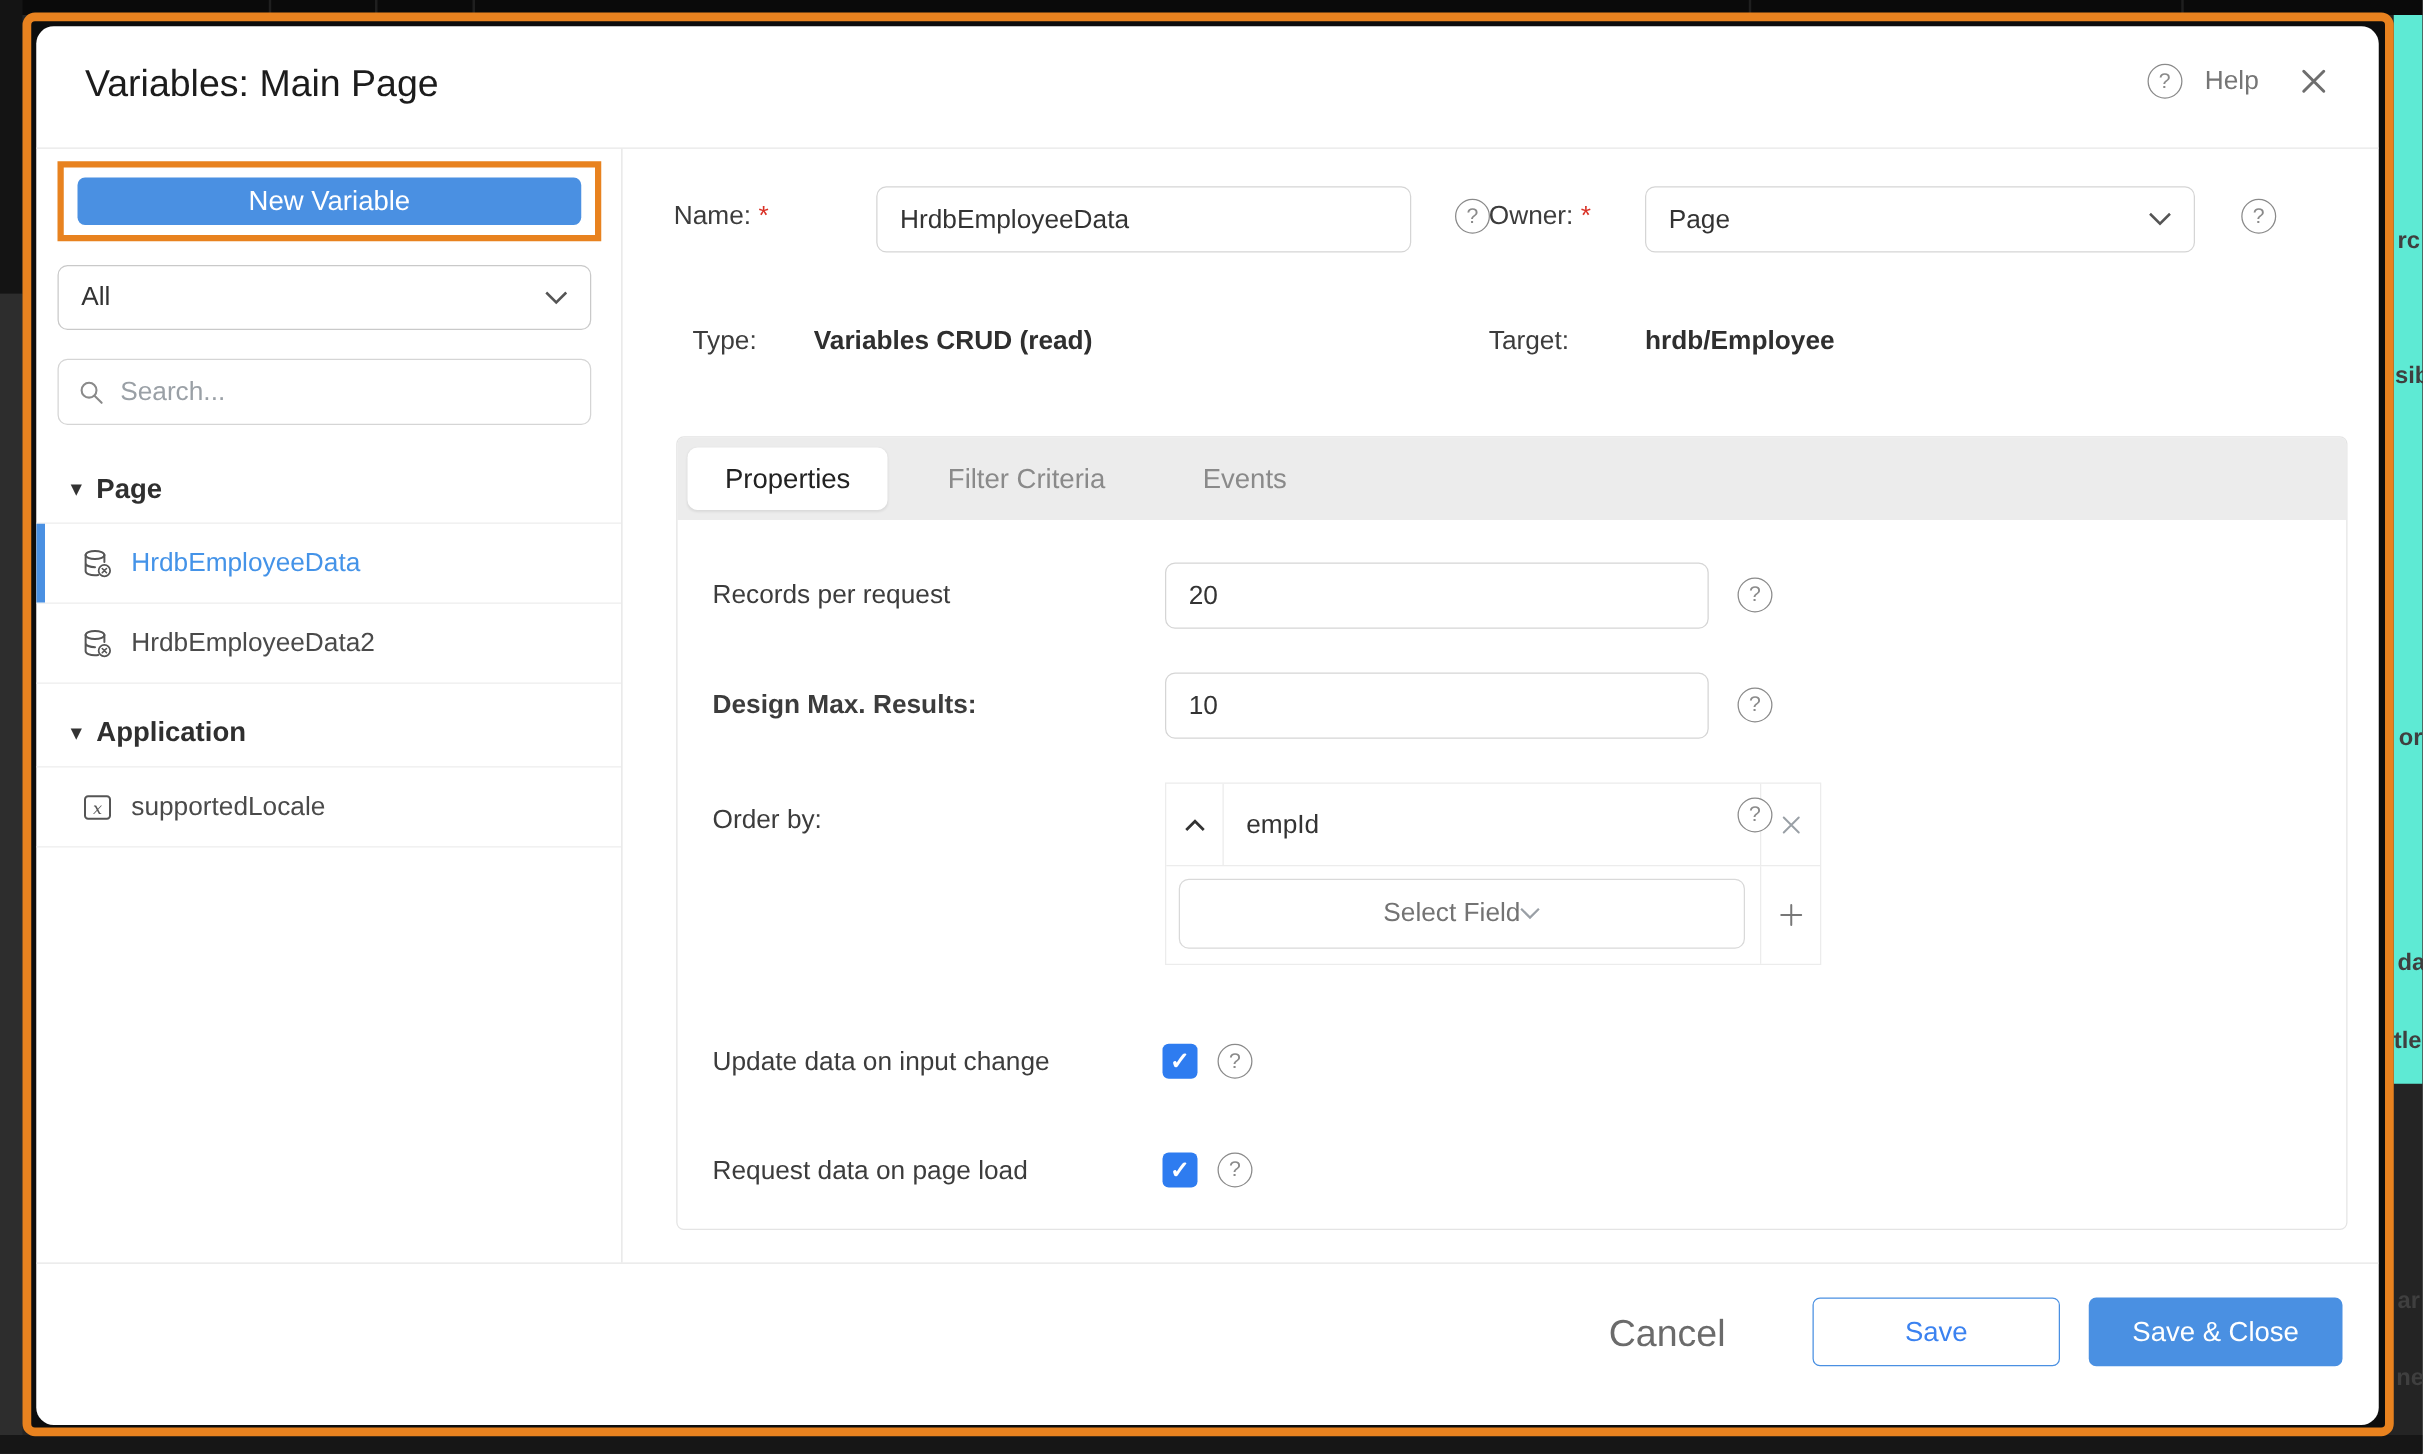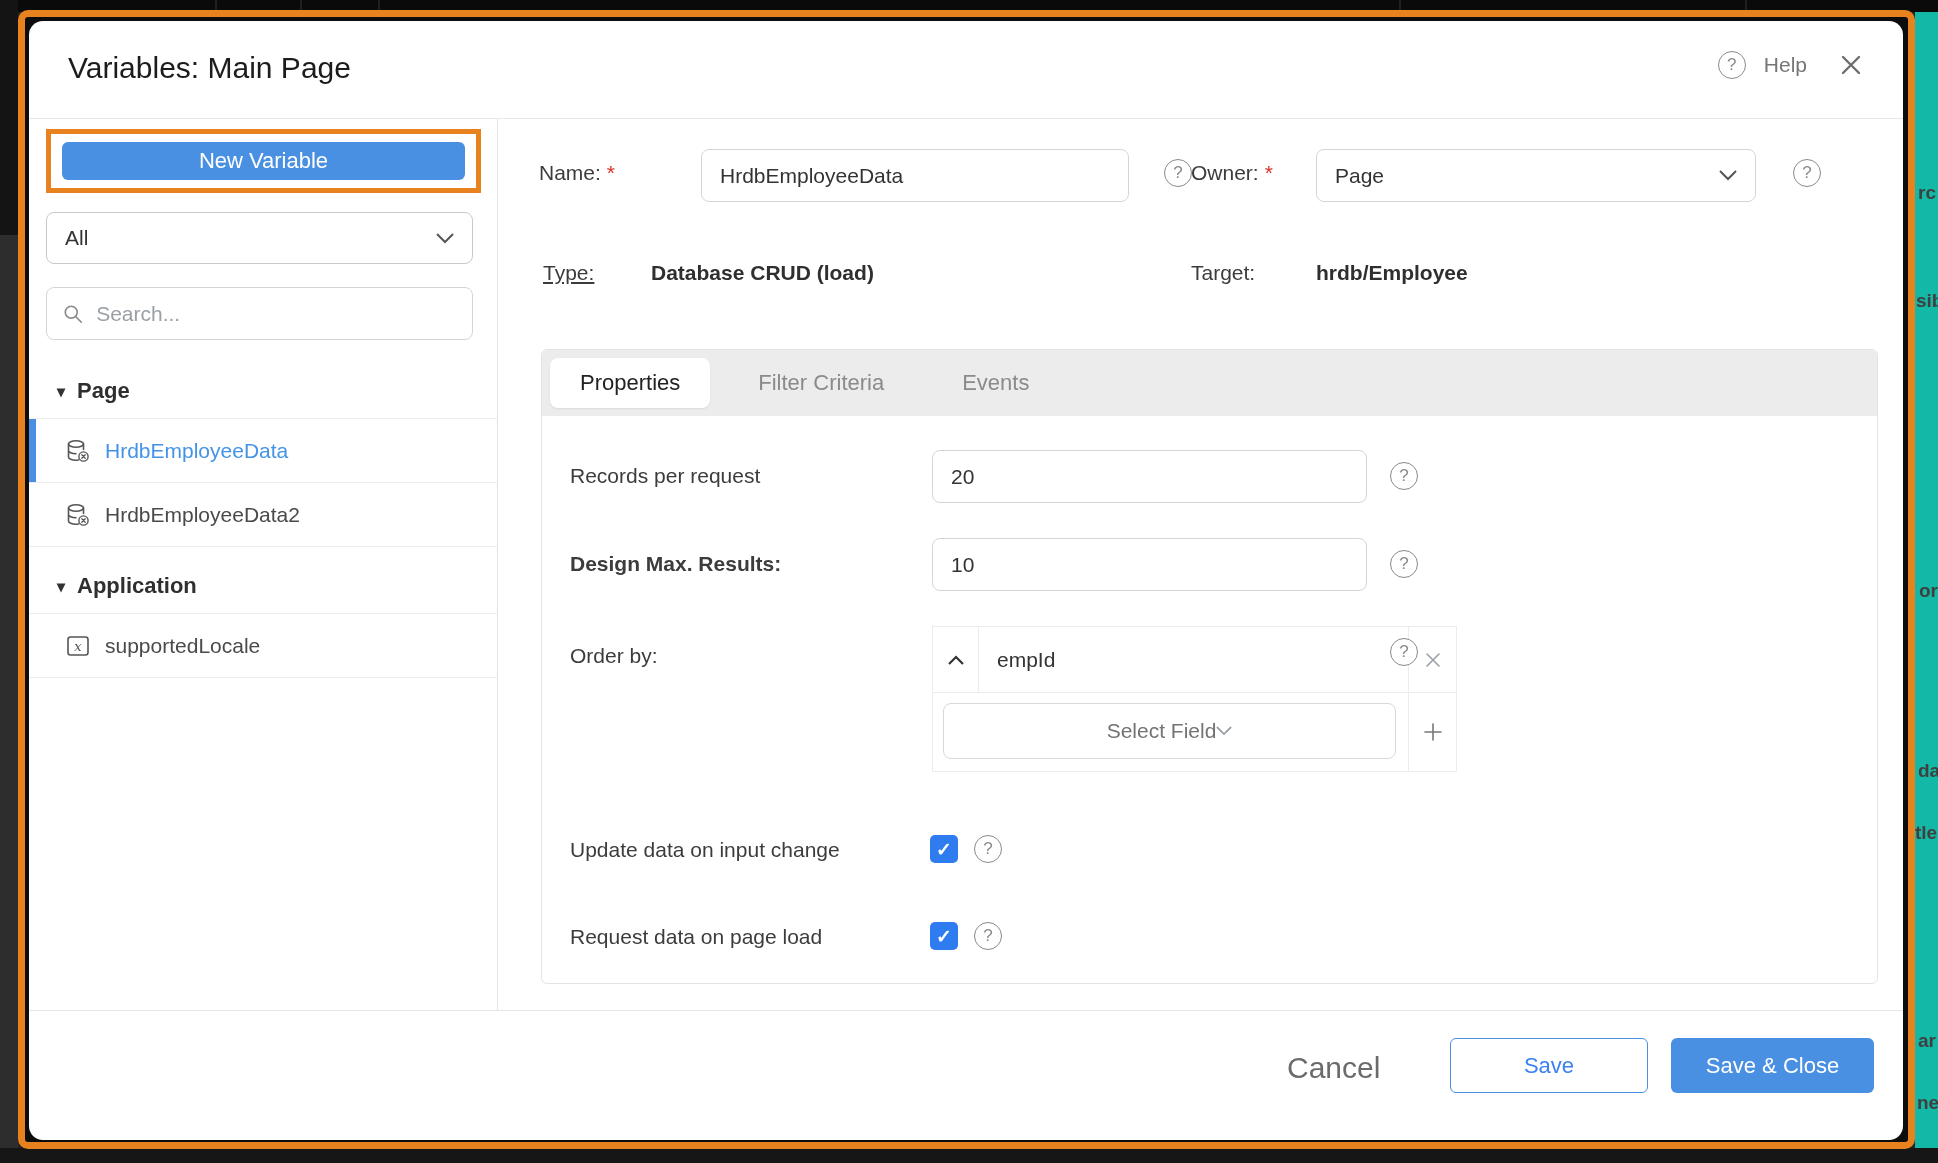--- a/index.html
+++ b/index.html
@@ -5,21 +5,21 @@
   * { margin:0; padding:0; box-sizing:border-box; }
   html,body { width:1938px; height:1163px; overflow:hidden; background:#191919;
     font-family:"Liberation Sans", sans-serif; }
   .stage { position:relative; width:1938px; height:1163px; background:#242424; }
 
   
   .top-strip { position:absolute; left:0; top:0; width:1938px; height:12px; background:#0a0a0a; }
   .top-strip .tick { position:absolute; top:0; width:2px; height:12px; background:#1f1f1f; }
   .left-strip-a { position:absolute; left:0; top:0; width:18px; height:235px; background:#141414; }
   .left-strip-b { position:absolute; left:0; top:235px; width:18px; height:928px; background:#2d2d2d; }
-  .right-strip { position:absolute; right:0; top:12px; width:23px; height:1151px; background:#14b8a6; }
+  .right-strip { position:absolute; right:0; top:12px; width:23px; height:855px; background:#5eead4; }
   .bottom-strip { position:absolute; left:0; top:1148px; width:1938px; height:15px; background:#161616; }
   .frag { position:absolute; color:#3f3f3f; font-size:19px; font-weight:700; }
 
   
   .frame { position:absolute; left:18px; top:10px; width:1897px; height:1139px;
     border:7px solid #E8821F; border-radius:10px; background:#0d0d0d; }
   .modal { position:absolute; left:29px; top:21px; width:1874px; height:1119px;
     background:#ffffff; border-radius:14px; overflow:hidden; }
 
   
@@ -64,21 +64,21 @@
   .row-name { position:absolute; left:41px; top:28px; width:1364px; height:56px; }
   .row-name .f-label { position:absolute; top:14px; }
   .name-input { position:absolute; left:162px; top:2px; width:428px; }
   .name-q { position:absolute; left:625px; top:12px; }
   .owner-label { position:absolute; left:652px; top:14px; }
   .owner-select { position:absolute; left:777px; top:2px; width:440px; height:53px;
     border:1px solid #d5d5d5; border-radius:8px; display:flex; align-items:center;
     justify-content:space-between; padding:0 18px; font-size:21px; color:#333; }
   .owner-q { position:absolute; left:1254px; top:12px; }
   .row-type { position:absolute; left:41px; top:140px; width:1364px; height:30px; }
-  .type-label { position:absolute; left:4px; top:2px;text-decoration:underline; }
+  .type-label { position:absolute; left:15px; top:2px; }
   .type-value { position:absolute; left:112px; top:2px; }
   .target-label { position:absolute; left:652px; top:2px; }
   .target-value { position:absolute; left:777px; top:2px; }
 
   .panel { position:absolute; left:43px; top:230px; width:1337px; height:635px;
     border:1px solid #e4e4e4; border-radius:6px; background:#fff; }
   .tabbar { height:66px; background:#ececec; border-radius:5px 5px 0 0; display:flex;
     align-items:center; padding:0 8px; }
   .tab { font-size:22px; color:#8a8a8a; padding:0 30px; height:50px; display:flex;
     align-items:center; cursor:pointer; border-radius:8px; }
@@ -233,21 +233,21 @@
           <span>Page</span>
           <svg width="18" height="11" viewBox="0 0 18 11">
               <path d="M1 1 L9 9 L17 1" fill="none" stroke="#555" stroke-width="2"></path>
             </svg>
         </div>
         <span class="qicon owner-q">?</span>
       </div>
 
       <div class="row-type">
         <span class="lbl type-label">Type:</span>
-        <span class="val-bold type-value">Database CRUD (load)</span>
+        <span class="val-bold type-value">Variables CRUD (read)</span>
         <span class="lbl target-label">Target:</span>
         <span class="val-bold target-value">hrdb/Employee</span>
       </div>
 
       <div class="panel">
         <div class="tabbar">
           <div class="tab active">Properties</div>
           <div class="tab">Filter Criteria</div>
           <div class="tab">Events</div>
         </div>

